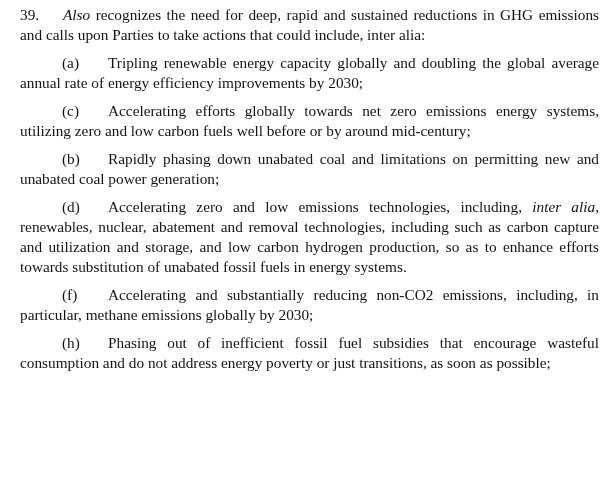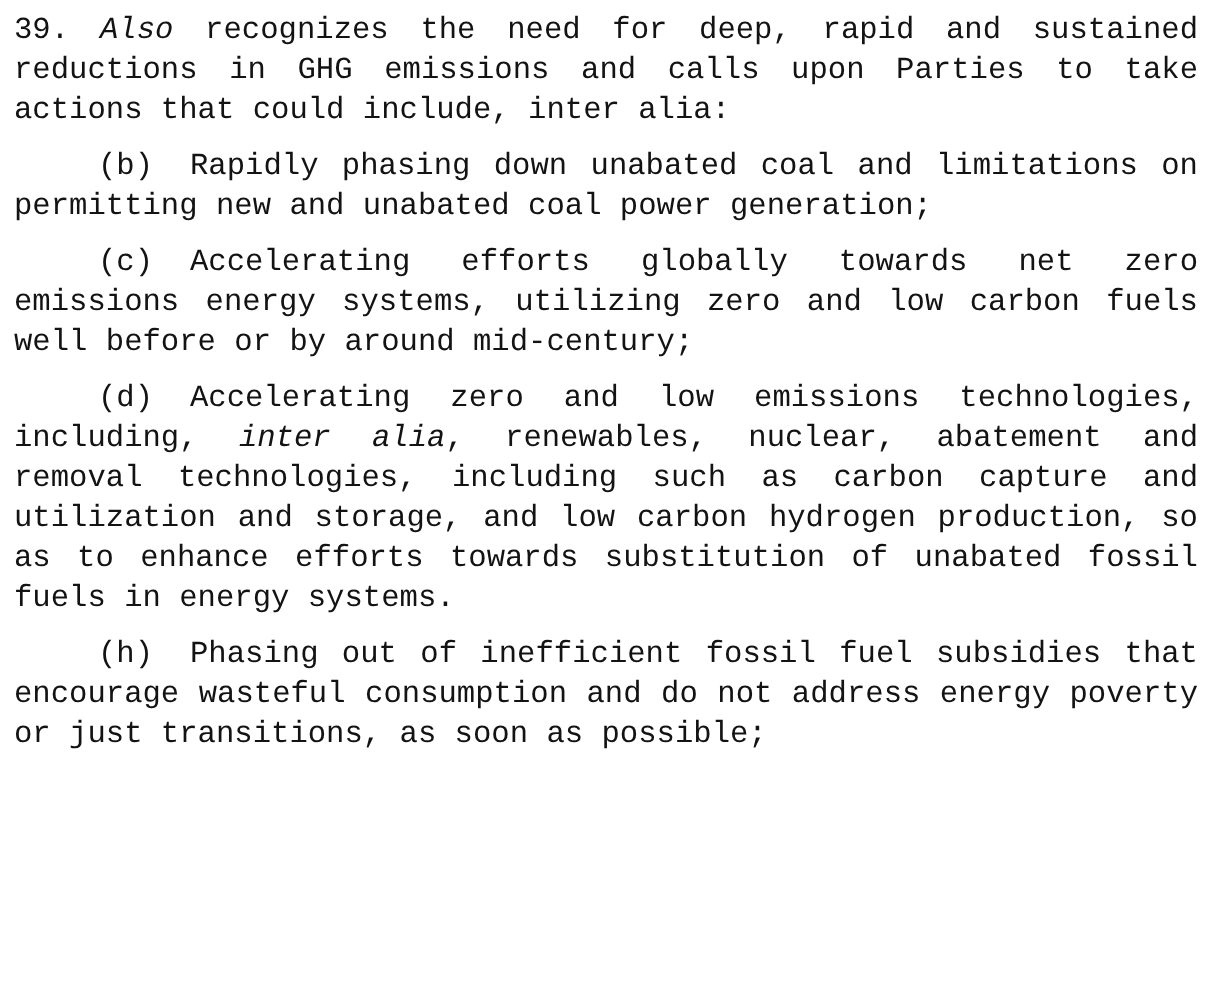--- a/index.html
+++ b/index.html
@@ -4,24 +4,24 @@
 <style>
   html, body {
     margin: 0;
     padding: 0;
     background: #ffffff;
   }
   .page {
     box-sizing: border-box;
     width: 606px;
     height: 502px;
-    padding: 5px 7px 0 7px;
+    padding: 5px 7px 0 20px;
     background: #ffffff;
     color: #131313;
-    font-family: Liberation Mono, monospace;
+    font-family: Liberation Serif, serif;
     font-size: 15.3px;
     line-height: 20px;
     text-align: justify;
     overflow: hidden;
   }
   .para {
     margin: 0 0 8px 0;
   }
   .para.sub {
     text-indent: 42px;
@@ -35,25 +35,27 @@
   .plabel.let { width: 46px; }
   .it { font-style: italic; }
 </style>
 </head>
 <body>
 
 <div class="page">
 
   <p class="para"><span class="plabel num">39.</span><span class="it">Also</span><span> recognizes the need for deep, rapid and sustained reductions in GHG emissions and calls upon Parties to take actions that could include, inter alia:</span></p>
 
+  <p class="para sub"><span class="plabel let">(a)</span><span>Tripling renewable energy capacity globally and doubling the global average annual rate of energy efficiency improvements by 2030;</span></p>
+
+  <p class="para sub"><span class="plabel let">(c)</span><span>Accelerating efforts globally towards net zero emissions energy systems, utilizing zero and low carbon fuels well before or by around mid-century;</span></p>
 
   <p class="para sub"><span class="plabel let">(b)</span><span>Rapidly phasing down unabated coal and limitations on permitting new and unabated coal power generation;</span></p>
-
-  <p class="para sub"><span class="plabel let">(c)</span><span>Accelerating efforts globally towards net zero emissions energy systems, utilizing zero and low carbon fuels well before or by around mid-century;</span></p>
 
   <p class="para sub"><span class="plabel let">(d)</span><span>Accelerating zero and low emissions technologies, including, </span><span class="it">inter alia</span><span>, renewables, nuclear, abatement and removal technologies, including such as carbon capture and utilization and storage, and low carbon hydrogen production, so as to enhance efforts towards substitution of unabated fossil fuels in energy systems.</span></p>
 
 
+  <p class="para sub"><span class="plabel let">(f)</span><span>Accelerating and substantially reducing non-CO2 emissions, including, in particular, methane emissions globally by 2030;</span></p>
 
 
   <p class="para sub"><span class="plabel let">(h)</span><span>Phasing out of inefficient fossil fuel subsidies that encourage wasteful consumption and do not address energy poverty or just transitions, as soon as possible;</span></p>
 
 </div>
 
 </body></html>

